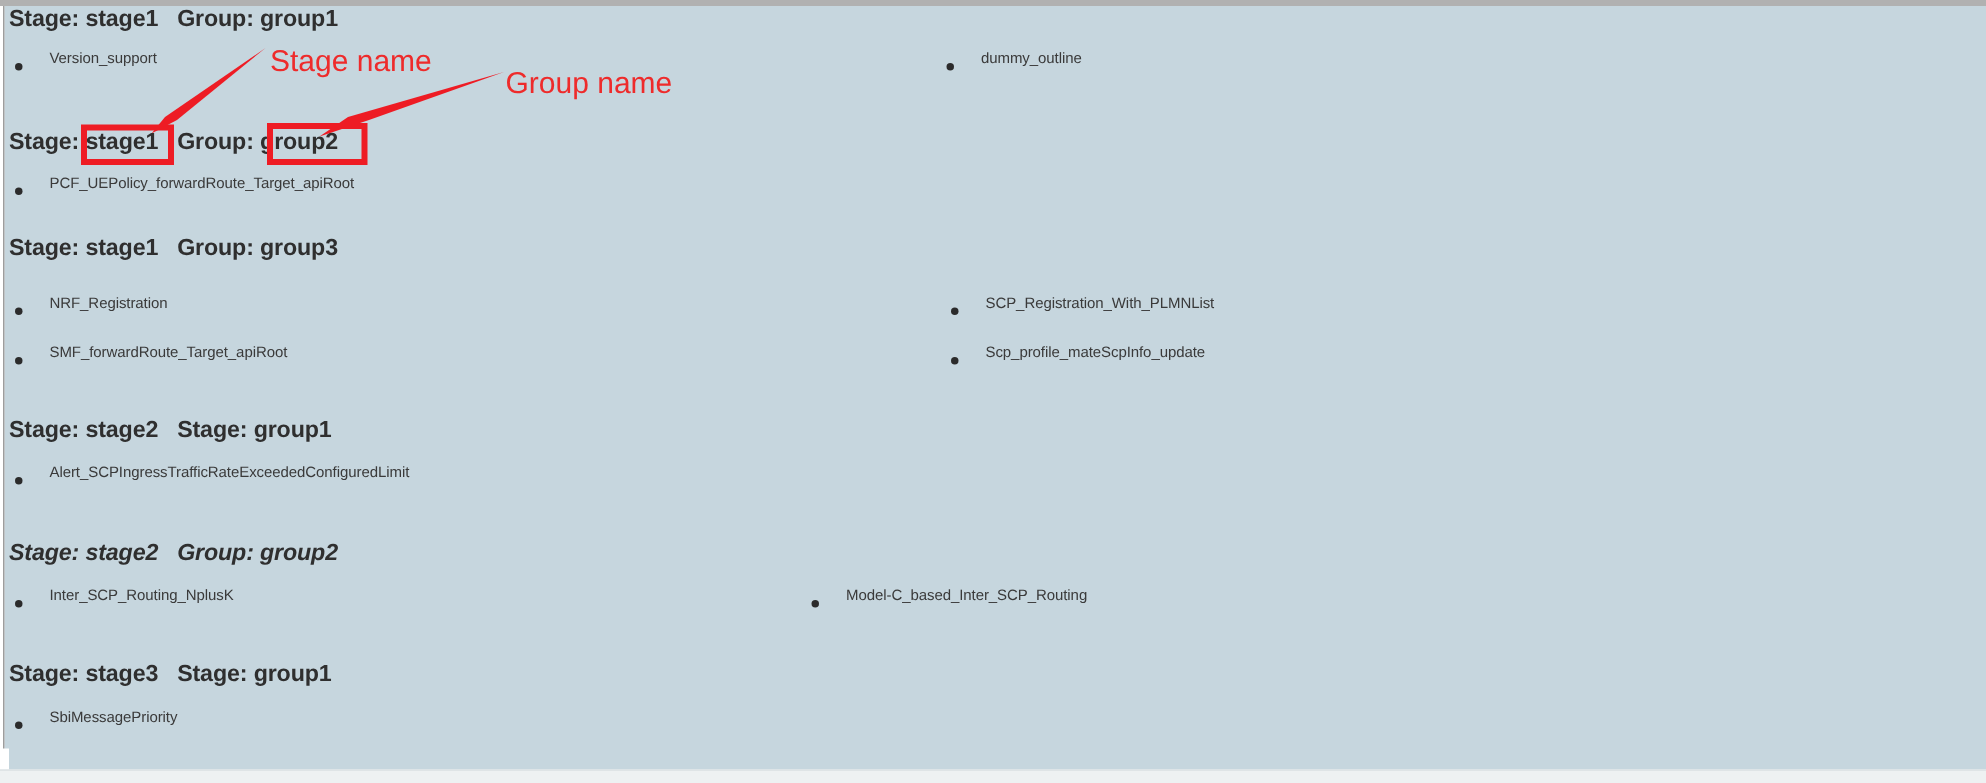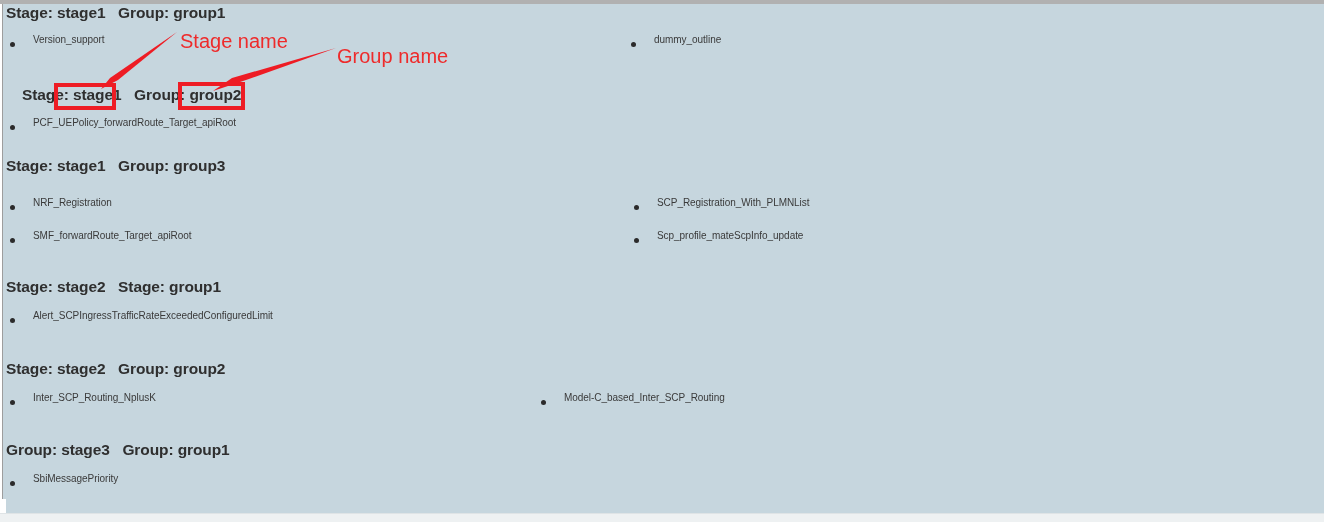--- a/index.html
+++ b/index.html
@@ -122,21 +122,21 @@
     <div class="bullet-row" style="left:10px; top:34px;">
       <span class="bullet-dot"></span>
       <span class="bullet-text">Version_support</span>
     </div>
 
     <div class="bullet-row" style="left:631px; top:34px;">
       <span class="bullet-dot"></span>
       <span class="bullet-text">dummy_outline</span>
     </div>
 
-    <div class="group-heading" style="left:22px; top:86px;text-align:right;"><span>Stage: </span><span>stage1</span><span>   Group: </span><span>group2</span></div>
+    <div class="group-heading" style="left:6px; top:86px;text-align:right;"><span>Stage: </span><span>stage1</span><span>   Group: </span><span>group2</span></div>
 
     <div class="bullet-row" style="left:10px; top:117px;">
       <span class="bullet-dot"></span>
       <span class="bullet-text">PCF_UEPolicy_forwardRoute_Target_apiRoot</span>
     </div>
 
     <div class="group-heading" style="left:6px; top:157px;">Stage: stage1   Group: group3</div>
 
     <div class="bullet-row" style="left:10px; top:197px;">
       <span class="bullet-dot"></span>
@@ -156,32 +156,32 @@
       <span class="bullet-text">Scp_profile_mateScpInfo_update</span>
     </div>
 
     <div class="group-heading" style="left:6px; top:278px;">Stage: stage2   Stage: group1</div>
 
     <div class="bullet-row" style="left:10px; top:310px;">
       <span class="bullet-dot"></span>
       <span class="bullet-text">Alert_SCPIngressTrafficRateExceededConfiguredLimit</span>
     </div>
 
-    <div class="group-heading" style="left:6px; top:360px;">Stage: stage2   Group: group2</div>
+    <div class="group-heading" style="left:6px; top:360px;font-style:italic;">Stage: stage2   Group: group2</div>
 
     <div class="bullet-row" style="left:10px; top:392px;">
       <span class="bullet-dot"></span>
       <span class="bullet-text">Inter_SCP_Routing_NplusK</span>
     </div>
     <div class="bullet-row" style="left:541px; top:392px;">
       <span class="bullet-dot"></span>
       <span class="bullet-text">Model-C_based_Inter_SCP_Routing</span>
     </div>
 
-    <div class="group-heading" style="left:6px; top:441px;">Group: stage3   Group: group1</div>
+    <div class="group-heading" style="left:6px; top:441px;">Stage: stage3   Stage: group1</div>
 
     <div class="bullet-row" style="left:10px; top:473px;">
       <span class="bullet-dot"></span>
       <span class="bullet-text">SbiMessagePriority</span>
     </div>
   </div>
 
   <svg class="anno-svg" viewBox="0 0 1324 522">
 
     <polygon points="177,32 110,78 101,89 118,80" fill="#ee1c24"></polygon>

